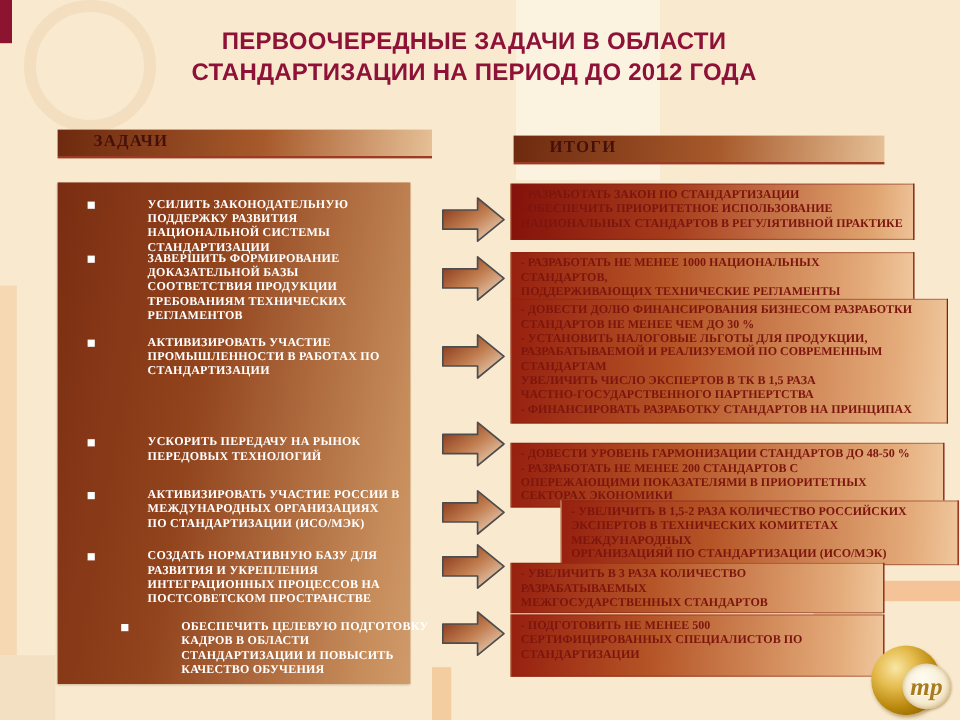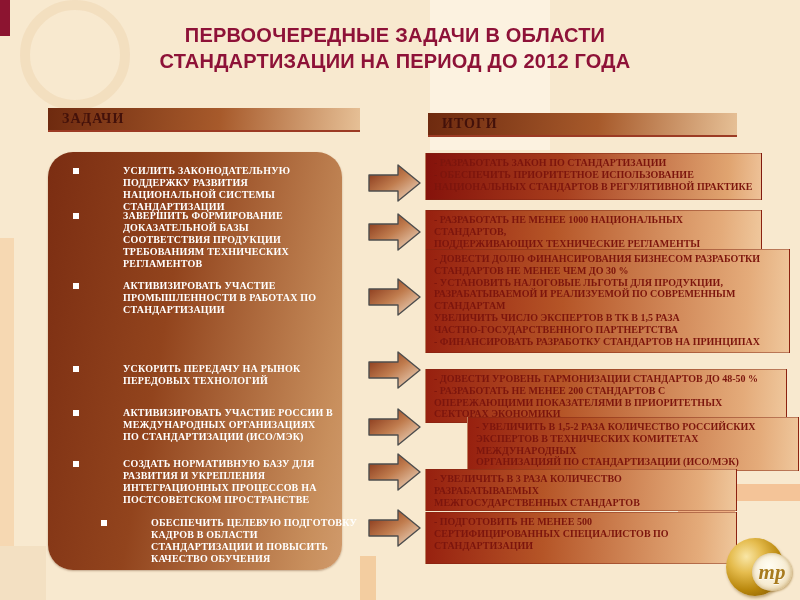--- a/index.html
+++ b/index.html
@@ -29,31 +29,30 @@
     font-size:20px; line-height:26px; font-weight:700;
     color:#8e1238; letter-spacing:.2px;
   }
 
   
   .col-header{
     position:absolute; height:24px;
     background:linear-gradient(96deg,#6e2a0f 0%,#a75a2b 55%,#e6c096 100%);
     border-bottom:2px solid #9c3b24;
     color:#43110a; font-weight:700; font-size:14px; letter-spacing:1px;
-    display:flex; align-items:center; padding-left:14px; box-sizing:border-box;
+    display:flex; align-items:center; padding-left:30px; box-sizing:border-box;
   }
   .tasks-header{left:48px; top:108px; width:312px;}
   .results-header{left:428px; top:113px; width:309px;}
 
   
   .tasks-panel{
     position:absolute; left:48px; top:152px; width:294px; height:418px;
     background:linear-gradient(100deg,#7b2d12 0%,#92441d 40%,#c88f5d 90%,#d09a6b 100%);
     box-shadow:0 1px 2px rgba(90,40,10,.35);
-    border-radius:25px;
   }
   .task-item{position:absolute; left:0; width:100%;}
   .task-bullet{
     position:absolute; left:25px; top:3px; width:6px; height:6px; background:#ffffff;
   }
   .task-text{
     margin-left:75px; width:210px;
     color:#ffffff; font-weight:700; font-size:10px; line-height:12px;
     letter-spacing:.2px; text-transform:uppercase;
   }

